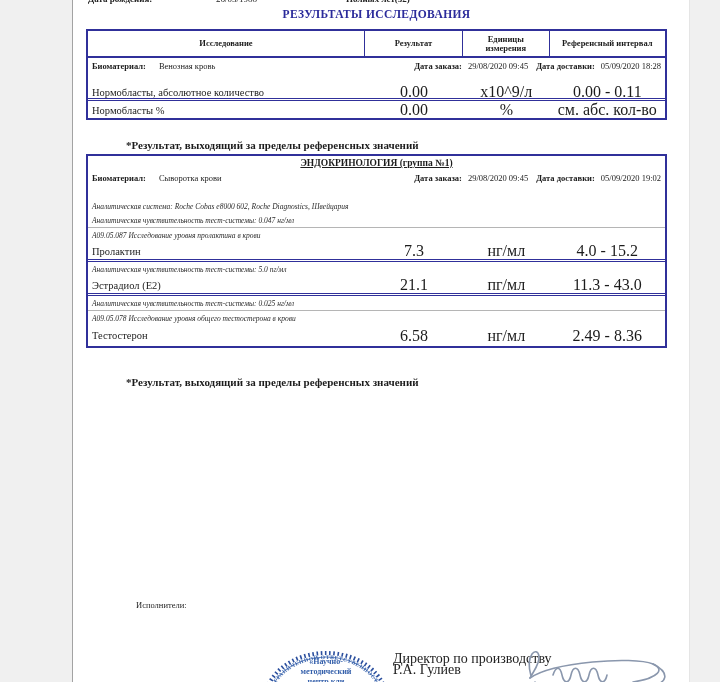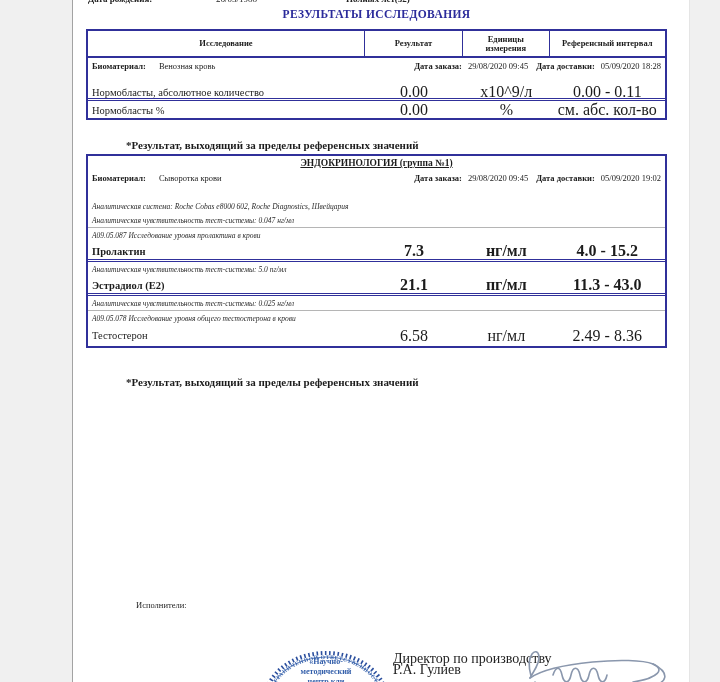--- a/index.html
+++ b/index.html
@@ -56,21 +56,21 @@
 
   .gap1{height:10px;}
   .gap2{height:14px;}
 
   .row{display:grid;grid-template-columns:48% 17% 15% 20%;align-items:center;}
   .row .cell{font-size:16px;text-align:center;}
   .row .name{text-align:left;padding-left:4px;font-size:10.5px;}
   .row.sep{border-bottom:3px double var(--navy);}
   .r-h18{height:18px;}
   .r-h17{height:17px;}
-  .r-h20{height:20px;font-weight:bold;}
+  .r-h20{height:20px;}
   .r-h21{height:21px;}
 
   .it{
     font-style:italic;font-size:7.5px;color:#2a2a2a;
     padding:3px 0 2px 4px;white-space:nowrap;overflow:hidden;
   }
   .it.code{border-top:1px solid var(--thin-line);}
 
   .note{position:absolute;left:13px;font-weight:bold;font-size:11px;white-space:nowrap;margin-left:40px;}
   .n1{top:139px;}

